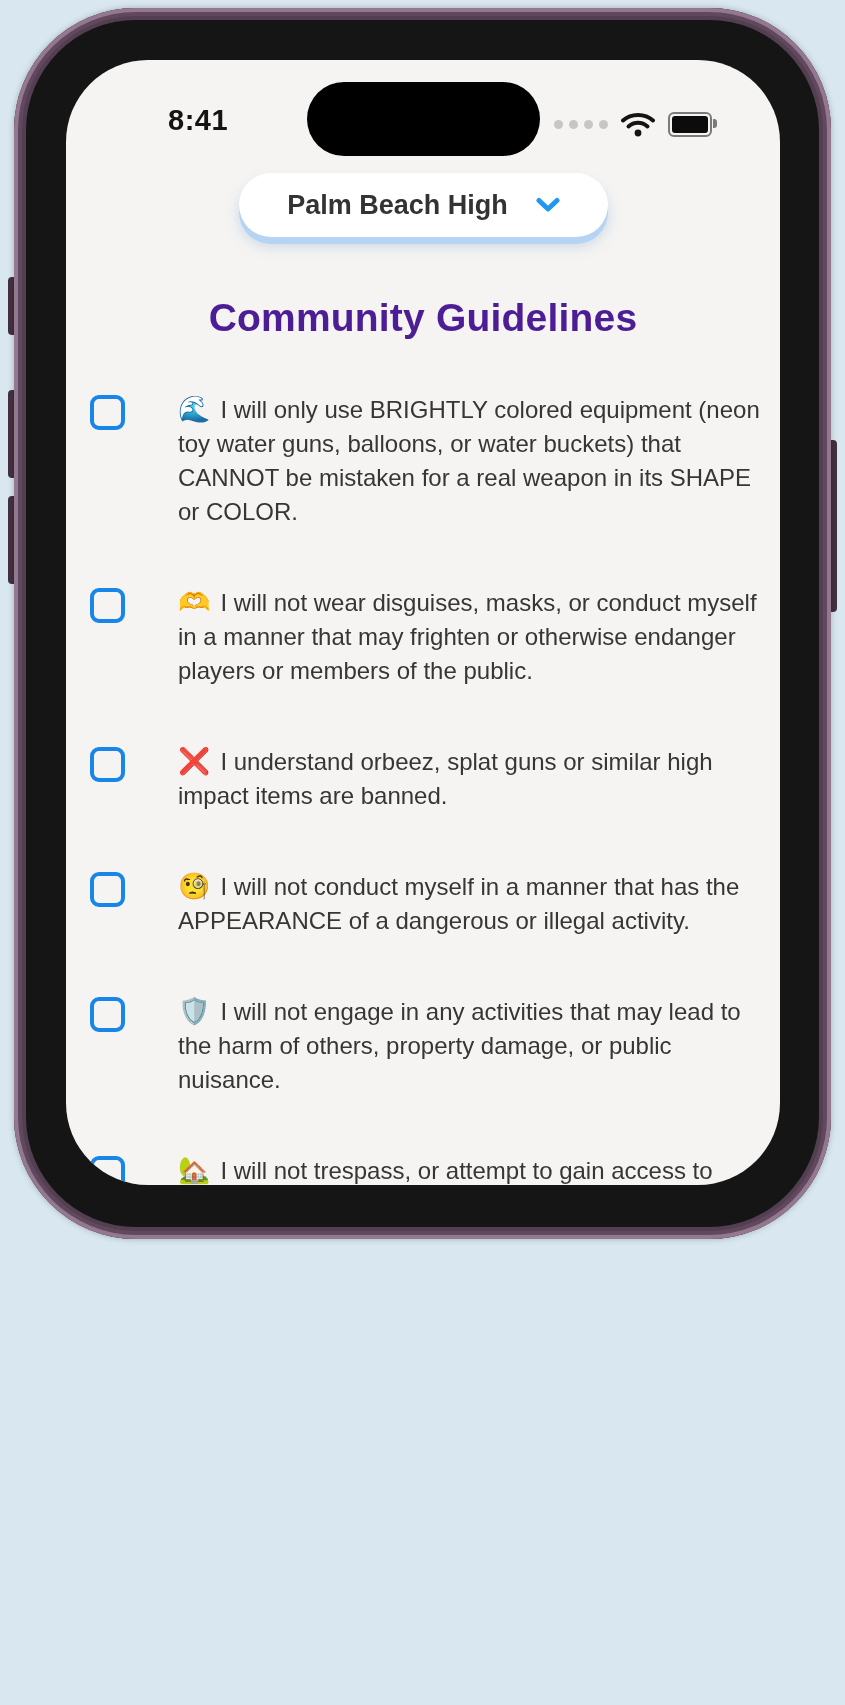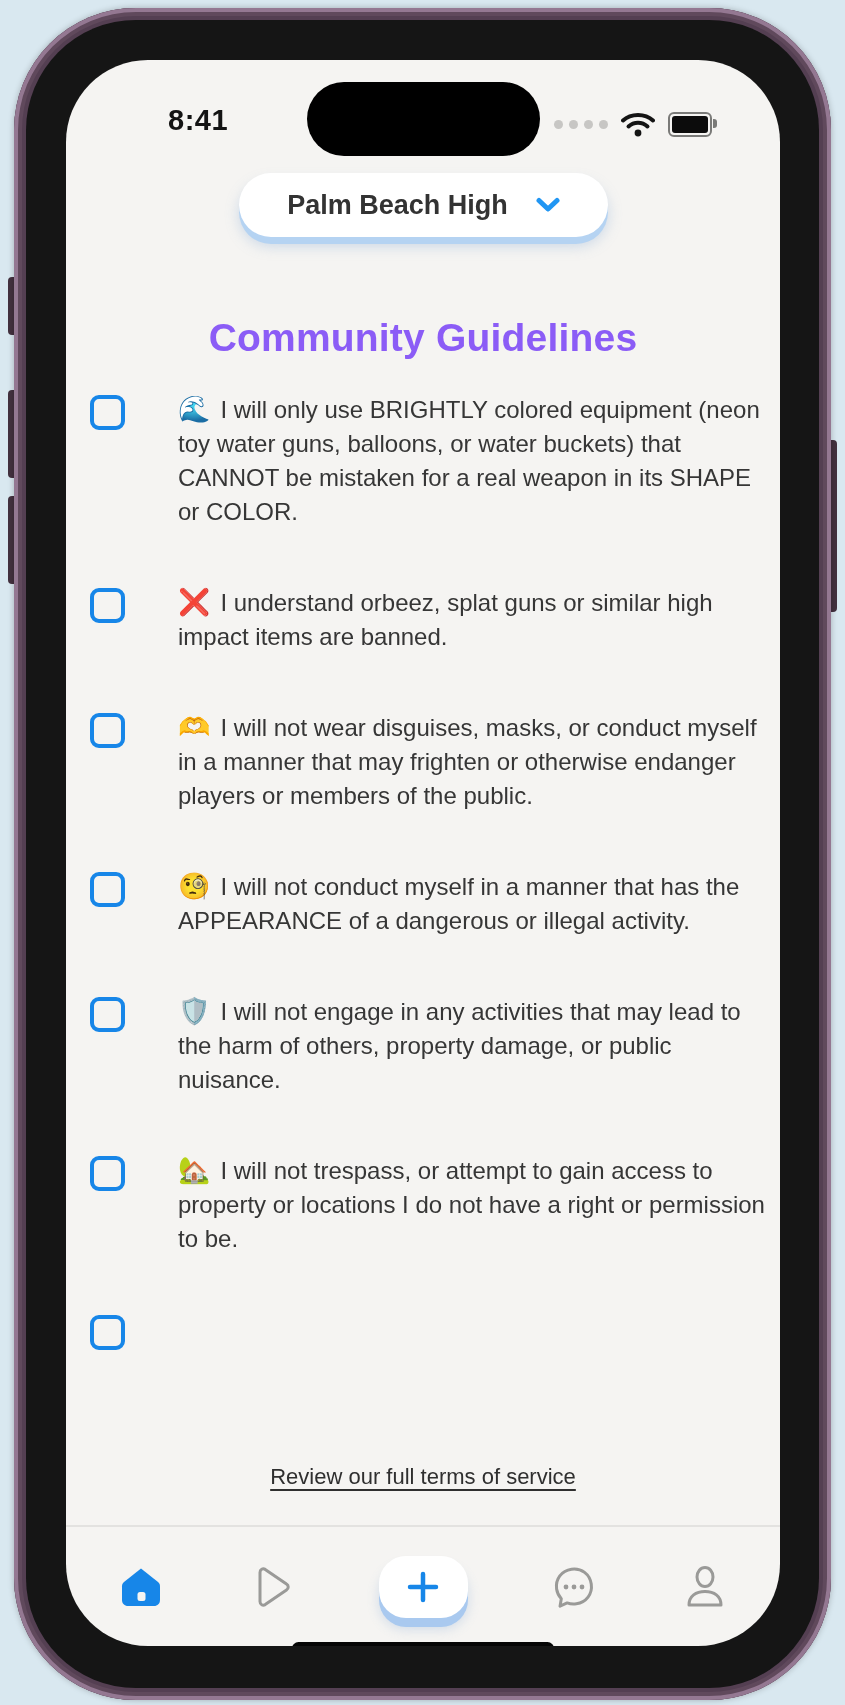--- a/index.html
+++ b/index.html
@@ -7,21 +7,21 @@
     width:845px;height:1705px;
     background:#d9e8f0;
     font-family:"Liberation Sans","DejaVu Sans",sans-serif;
     position:relative;overflow:hidden;
   }
   .stage{position:absolute;inset:0;}
 
   
   .side-btn{position:absolute;background:#43313f;border-radius:4px;box-shadow:inset -2px 0 0 #7a5f74;}
   .phone{
-    position:absolute;left:14px;top:8px;width:817px;height:1692px;
+    position:absolute;left:14px;top:8px;width:817px;height:1231px;
     border-radius:122px;
     background:#543f52;
     box-shadow:inset 0 0 0 4px #947892, inset 0 0 0 8px #60495c, 0 0 6px rgba(0,0,0,.25);
   }
   .bezel{position:absolute;inset:12px;border-radius:110px;background:#151515;}
   .screen{
     position:absolute;inset:40px 39px 42px 40px;
     border-radius:82px;background:#f5f4f2;overflow:hidden;
   }
 
@@ -40,22 +40,22 @@
     position:absolute;left:50%;top:113px;margin-left:-184px;
     width:369px;height:64px;border-radius:33px;background:#ffffff;border:none;
     box-shadow:0 7px 0 #b5d3f2, 0 9px 14px rgba(120,160,210,.35);
     display:flex;align-items:center;justify-content:center;gap:28px;
     font-family:inherit;cursor:pointer;
   }
   .team-pill .label{font-size:27px;font-weight:700;color:#333333;}
 
   
   .page-title{
-    position:absolute;left:0;right:0;top:256px;text-align:center;
-    font-size:39px;font-weight:800;color:#8b5cf6;letter-spacing:.2px;
+    position:absolute;left:0;right:0;top:236px;text-align:center;
+    font-size:39px;font-weight:800;color:#4c1d95;letter-spacing:.2px;
   }
 
   
   .guidelines{position:absolute;left:24px;top:332px;width:680px;}
   .g-item{display:flex;align-items:flex-start;margin-bottom:56px;gap:29px;}
   .g-check{
     flex:0 0 auto;width:35px;height:35px;margin:3px 0 0 0;
     border:4.5px solid #1786e8;border-radius:9px;background:transparent;
     cursor:pointer;padding:0;
   }
@@ -143,27 +143,27 @@
         <div class="guidelines">
             <div class="g-item">
     <button class="g-check" role="checkbox" aria-checked="false"></button>
     <div class="g-text">
       <span class="emo">🌊</span><span>I will only use BRIGHTLY colored equipment (neon toy water guns, balloons, or water buckets) that CANNOT be mistaken for a real weapon in its SHAPE or COLOR.</span>
     </div>
   </div>
             <div class="g-item">
     <button class="g-check" role="checkbox" aria-checked="false"></button>
     <div class="g-text">
+      <span class="emo">🫶</span><span>I will not wear disguises, masks, or conduct myself in a manner that may frighten or otherwise endanger players or members of the public.</span>
+    </div>
+  </div>
+            <div class="g-item">
+    <button class="g-check" role="checkbox" aria-checked="false"></button>
+    <div class="g-text">
       <span class="emo">❌</span><span>I understand orbeez, splat guns or similar high impact items are banned.</span>
-    </div>
-  </div>
-            <div class="g-item">
-    <button class="g-check" role="checkbox" aria-checked="false"></button>
-    <div class="g-text">
-      <span class="emo">🫶</span><span>I will not wear disguises, masks, or conduct myself in a manner that may frighten or otherwise endanger players or members of the public.</span>
     </div>
   </div>
             <div class="g-item">
     <button class="g-check" role="checkbox" aria-checked="false"></button>
     <div class="g-text">
       <span class="emo">🧐</span><span>I will not conduct myself in a manner that has the APPEARANCE of a dangerous or illegal activity.</span>
     </div>
   </div>
             <div class="g-item">
     <button class="g-check" role="checkbox" aria-checked="false"></button>

